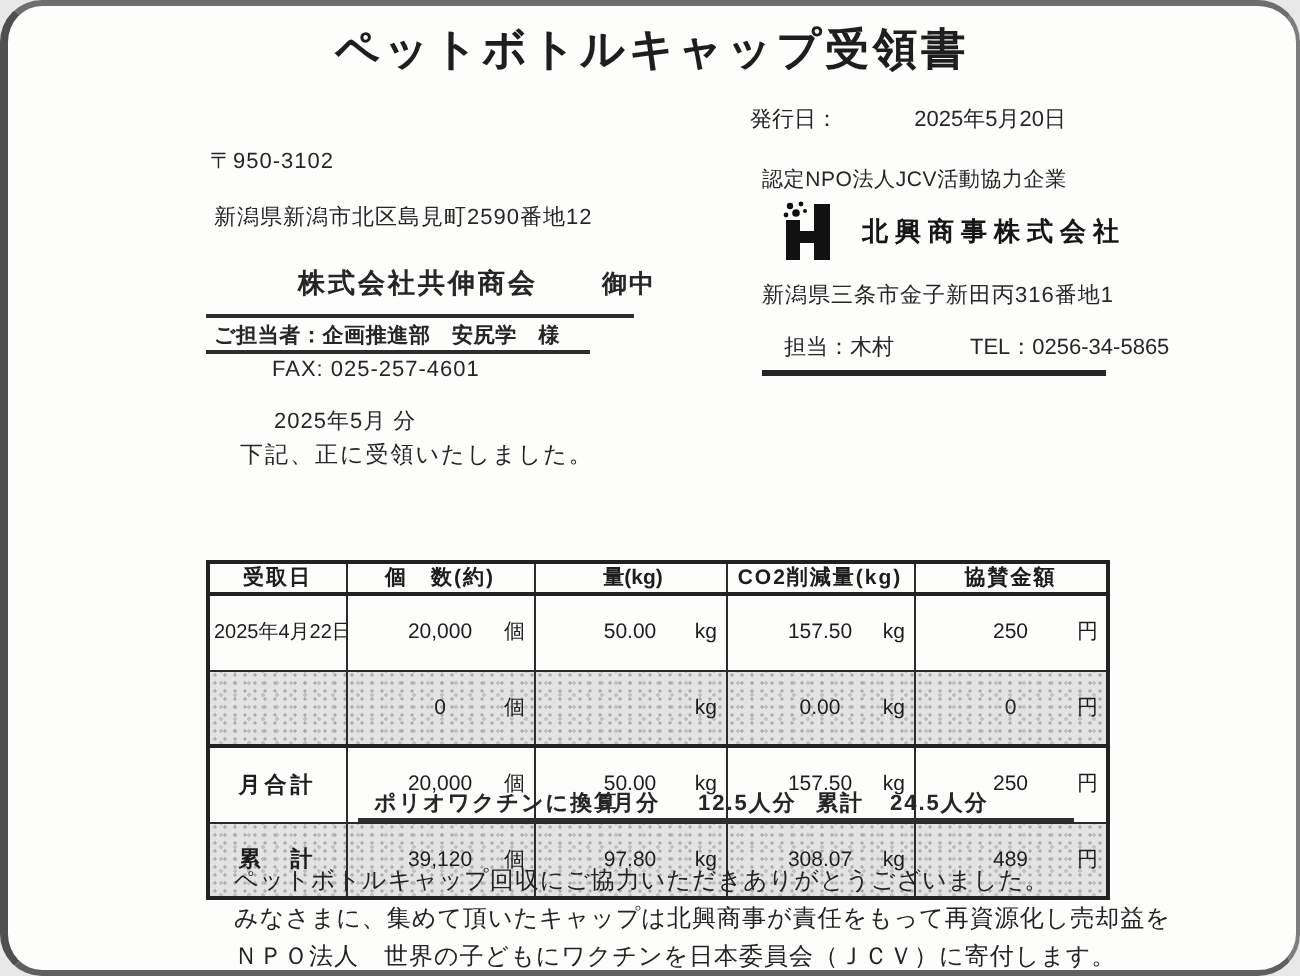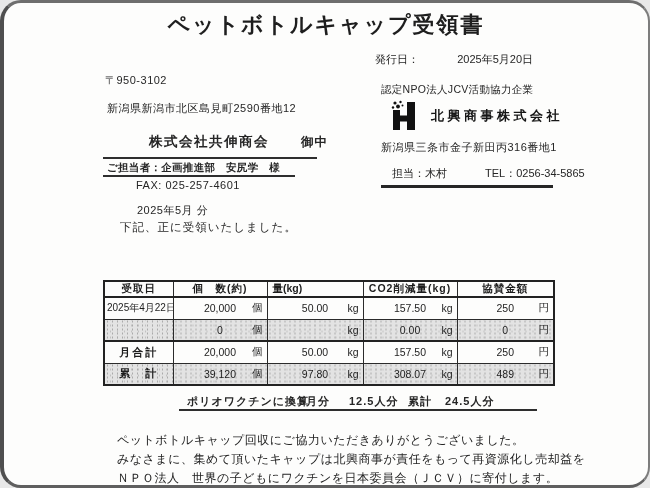--- a/index.html
+++ b/index.html
@@ -37,23 +37,23 @@
   .staff-row { left:388px; top:163px; display:flex; font-size:11px; }
   .tel { margin-left:38px; }
   .rule-3 { left:377px; top:182px; width:172px; height:3px; background:#262626; }
   .period { left:133px; top:200px; }
   .statement { left:116px; top:217px; font-size:11.5px; letter-spacing:1px; }
 
   table.rt {
     position:absolute; left:99px; top:277px; width:450px;
     border-collapse:collapse; table-layout:fixed; font-size:10.5px; color:#1d1d1d;
   }
-  table.rt th, table.rt td { border:1.5px solid #2b2b2b; padding:0 2px; height:22px; overflow:hidden; white-space:nowrap; }
+  table.rt th, table.rt td { border:1.5px solid #2b2b2b; padding:0 2px; height:38px; overflow:hidden; white-space:nowrap; }
   table.rt th { height:14px; font-weight:bold; text-align:center; letter-spacing:1px; border-bottom:2px solid #222; }
-  table.rt th.h-left { text-align:left; padding-left:5px; letter-spacing:0; }
+  table.rt th.h-left { text-align:center; padding-left:5px; letter-spacing:0; }
   table.rt { border:2.5px solid #222; }
   td.c-label { text-align:center; font-size:10px; letter-spacing:0; }
   td.c-label.bold { font-size:11px; font-weight:bold; letter-spacing:2px; }
   td.c-num { position:relative; text-align:center; }
   td.c-num .u { position:absolute; right:4px; top:50%; transform:translateY(-50%); }
   tr.sep-top td { border-top:2.5px solid #222; }
   tr.shade td {
     background-color:#e3e3e3;
     background-image:radial-gradient(circle,#ababab 0.7px,rgba(0,0,0,0) 0.9px),
                      radial-gradient(circle,#c2c2c2 0.8px,rgba(0,0,0,0) 1px);

